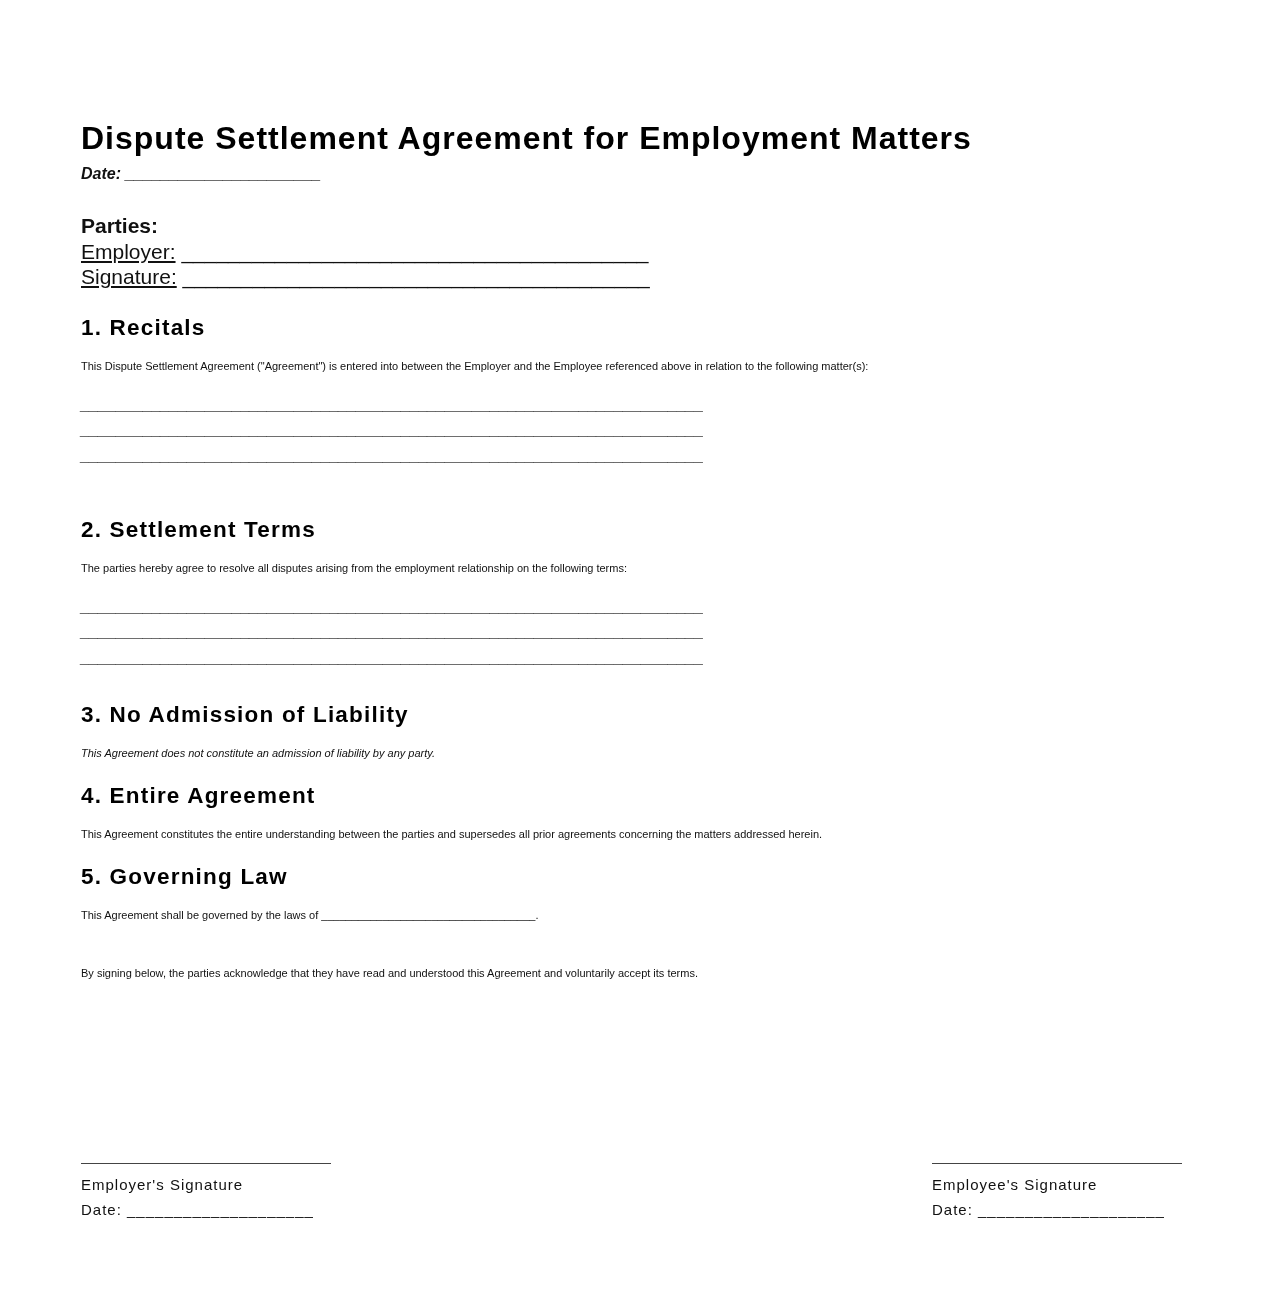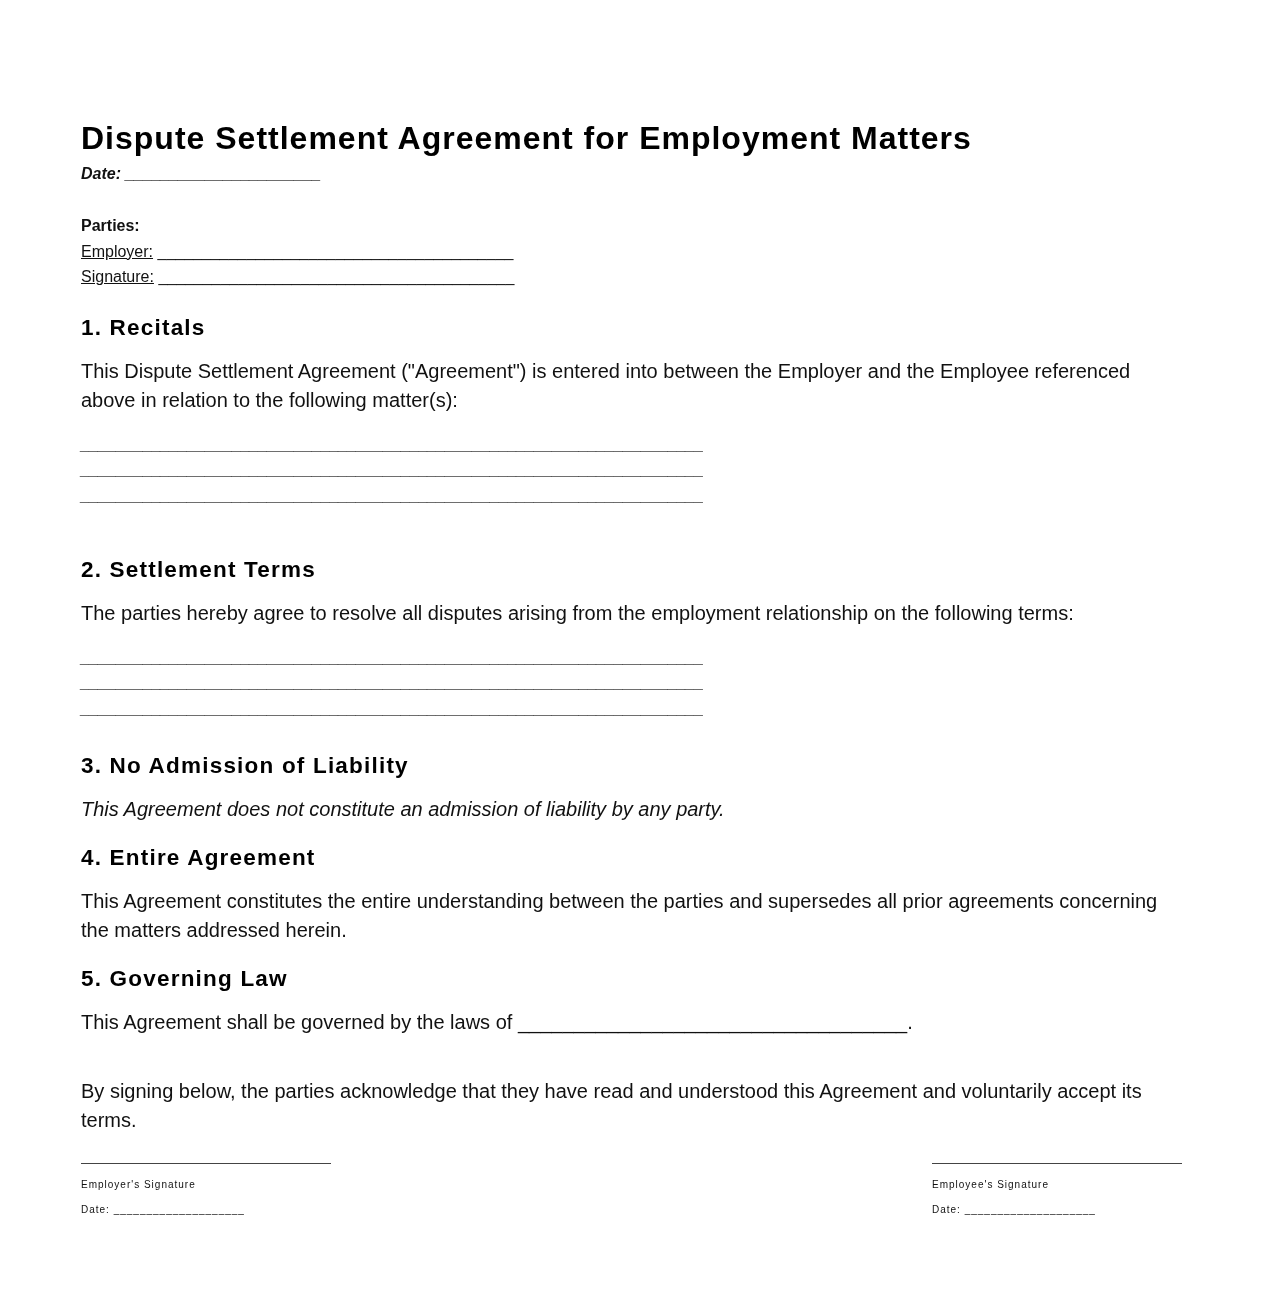--- a/index.html
+++ b/index.html
@@ -31,61 +31,61 @@
     .date-line {
       font-size: 16px;
       font-weight: bold;
       margin: 5px 0 0 0;
       line-height: 22px;
       font-style: italic;
     }
     .date-line .blank { font-weight: normal; }
     .parties {
       margin-top: 28px;
-      font-size: 16px;
+      font-size: 21px;
       line-height: 25.6px;
     }
     .parties-label {
       font-weight: bold;
       display: block;
     }
     .party-row { display: block; }
     .party-row .lbl { text-decoration: underline; }
     .section-heading {
       font-size: 22.5px;
       font-weight: bold;
       letter-spacing: 1.2px;
       margin: 0;
       line-height: 28px;
       color: #000;
     }
     .section { margin-top: 0; }
     .para {
-      font-size: 20px;
-      line-height: 29px;
+      font-size: 11px;
+      line-height: 18px;
       margin: 0;
     }
     .blank-lines {
       font-size: 16px;
       line-height: 25.6px;
       margin: 0;
       font-style: italic;
     }
     .blank-lines span { display: block; }
     .sig-row {
       position: absolute;
       top: 1163px;
       left: 81px;
       right: 81px;
       display: flex;
       justify-content: space-between;
     }
     .sig-block {
       width: 250px;
-      font-size: 10px;
+      font-size: 15px;
       letter-spacing: 1px;
       line-height: 25px;
     }
     .sig-line {
       border-top: 1px solid #444;
       height: 8px;
       display: block;
     }
   </style>
 </head>

